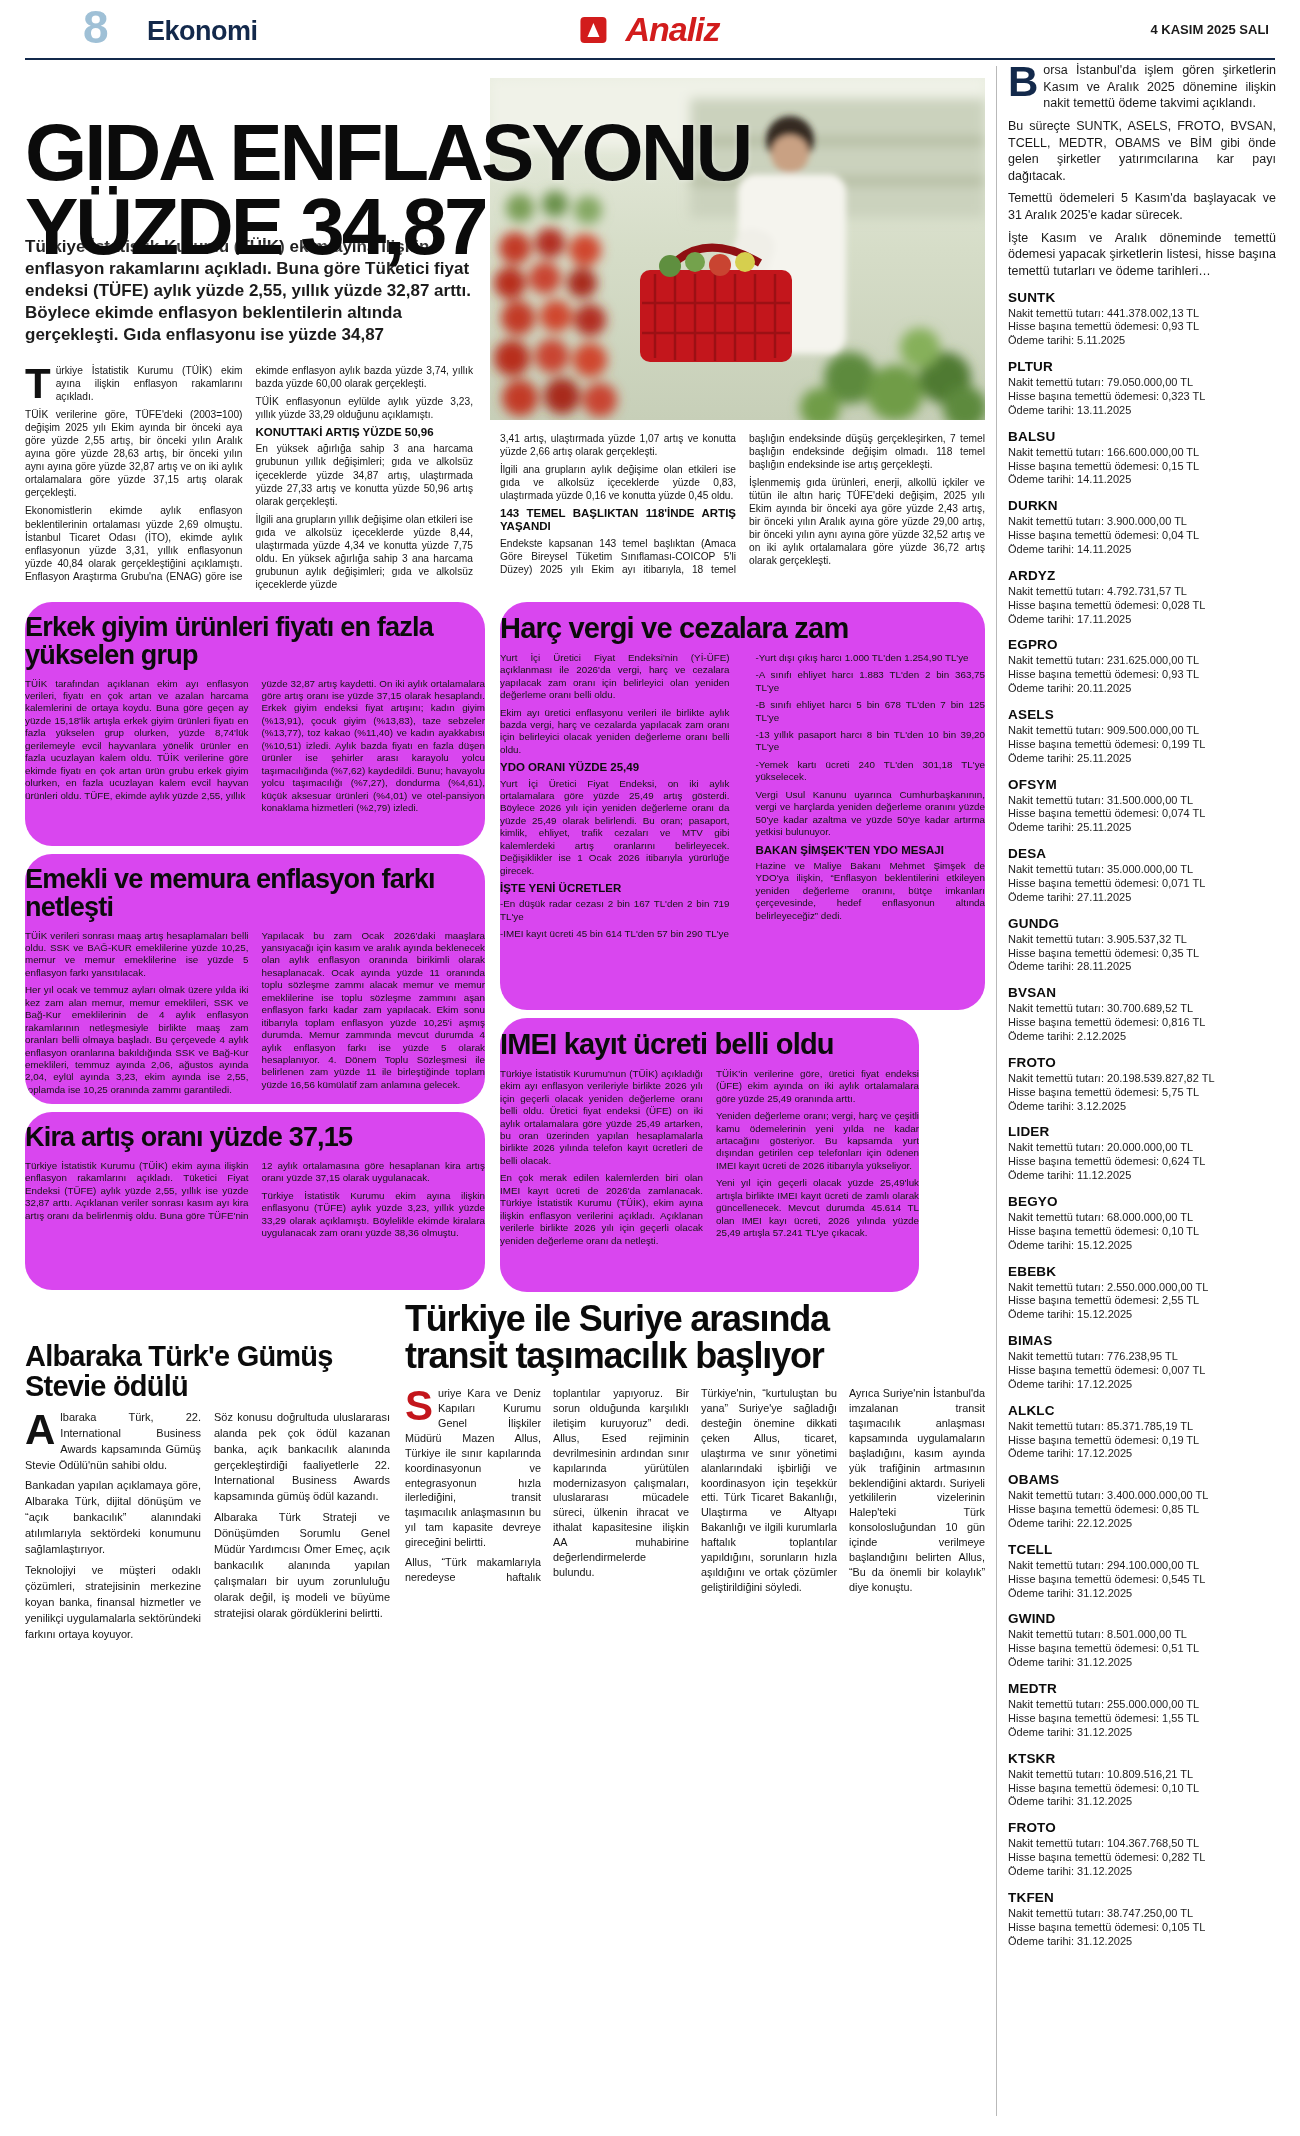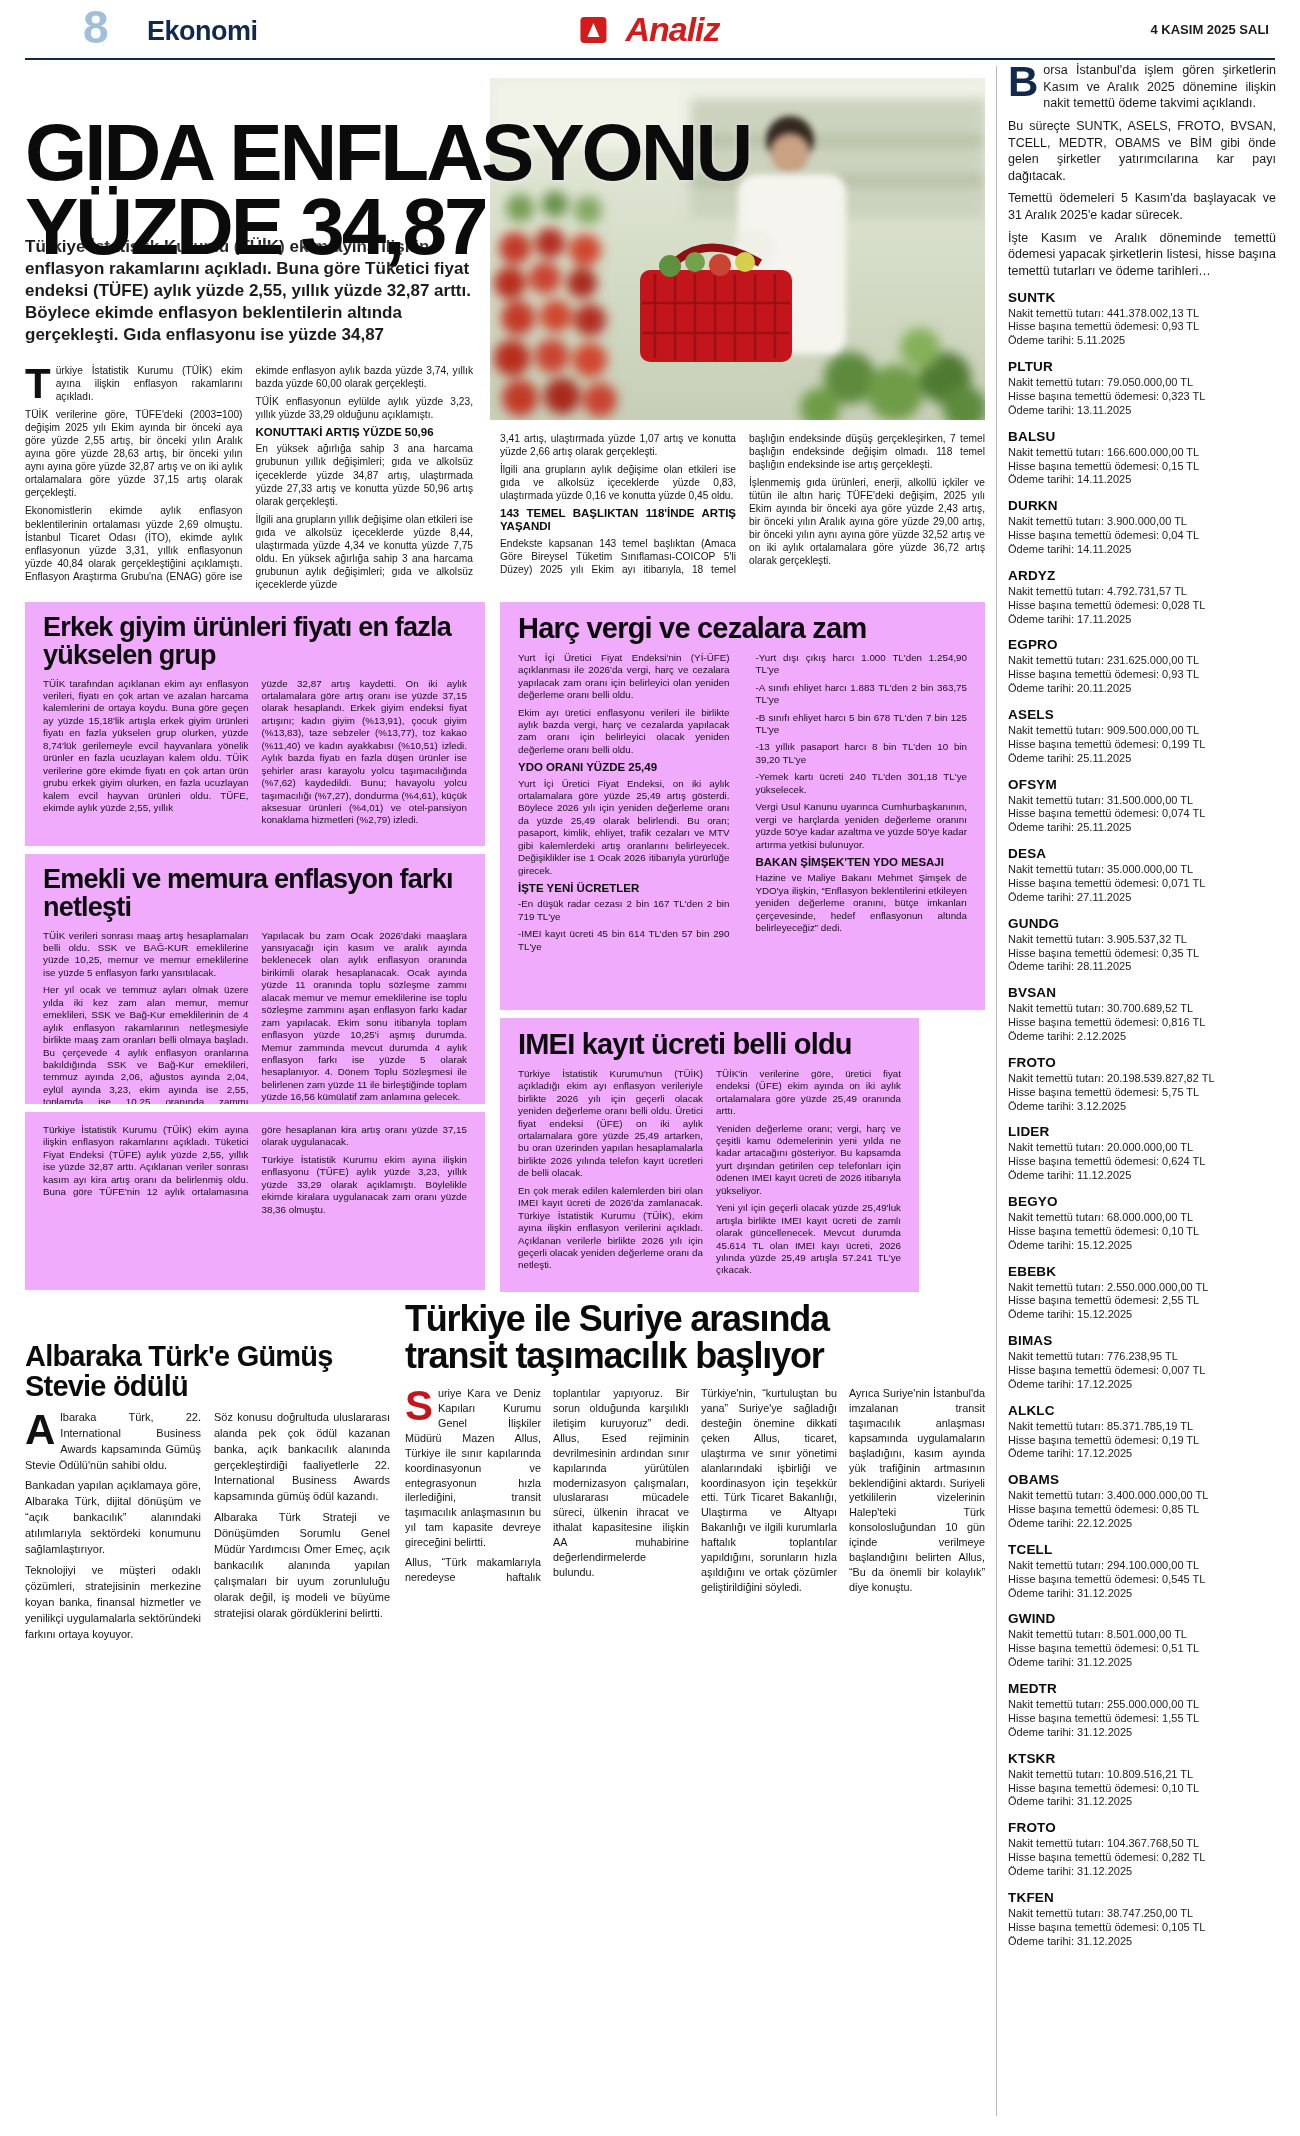--- a/index.html
+++ b/index.html
@@ -32,21 +32,21 @@
   .bt9 {font-size:9.8px;line-height:1.27;text-align:justify;color:#151515;}
   .bt9 p {margin:0 0 5px;}
   .cols2 {column-count:2;column-gap:13px;}
   .cols4 {column-count:4;column-gap:12px;}
   .sub {font-size:11.5px;font-weight:800;line-height:1.15;margin:5px 0 3px;color:#0d0d0d;}
   .dcap {float:left;font-size:42px;line-height:0.8;font-weight:800;padding:3px 5px 0 0;color:#111;}
   .dcap.red {color:#c3161c;}
   .dcap.navy {color:#13294b;}
 
   
-  .box {background:#f0abfc;padding:12px 18px;box-sizing:border-box;overflow:hidden;}
+  .box {background:#d946ef;padding:12px 0;box-sizing:border-box;overflow:hidden;border-radius:27px;}
   .box h2, .art h2 {margin:0 0 8px;font-size:27px;font-weight:800;line-height:1.03;letter-spacing:-0.8px;color:#0b0b0b;}
   .box-erkek  {left:25px; top:602px; width:460px;height:244px;}
   .box-emekli {left:25px; top:854px; width:460px;height:250px;}
   .box-kira   {left:25px; top:1112px;width:460px;height:178px;}
   .box-harc   {left:500px;top:602px; width:485px;height:408px;}
   .box-harc h2 {font-size:29px;}
   .box-imei   {left:500px;top:1018px;width:419px;height:274px;}
   .box-imei h2 {font-size:29px;}
   .art {overflow:hidden;}
   .art-albaraka {left:25px;top:1342px;width:365px;height:800px;}
@@ -195,20 +195,21 @@
   <section class="blk box box-emekli">
     <h2>Emekli ve memura enflasyon farkı netleşti</h2>
     <div class="bt9 cols2">
       <p>TÜİK verileri sonrası maaş artış hesaplamaları belli oldu. SSK ve BAĞ-KUR emeklilerine yüzde 10,25, memur ve memur emeklilerine ise yüzde 5 enflasyon farkı yansıtılacak.</p>
       <p>Her yıl ocak ve temmuz ayları olmak üzere yılda iki kez zam alan memur, memur emeklileri, SSK ve Bağ-Kur emeklilerinin de 4 aylık enflasyon rakamlarının netleşmesiyle birlikte maaş zam oranları belli olmaya başladı. Bu çerçevede 4 aylık enflasyon oranlarına bakıldığında SSK ve Bağ-Kur emeklileri, temmuz ayında 2,06, ağustos ayında 2,04, eylül ayında 3,23, ekim ayında ise 2,55, toplamda ise 10,25 oranında zammı garantiledi.</p>
       <p>Yapılacak bu zam Ocak 2026'daki maaşlara yansıyacağı için kasım ve aralık ayında beklenecek olan aylık enflasyon oranında birikimli olarak hesaplanacak. Ocak ayında yüzde 11 oranında toplu sözleşme zammı alacak memur ve memur emeklilerine ise toplu sözleşme zammını aşan enflasyon farkı kadar zam yapılacak. Ekim sonu itibarıyla toplam enflasyon yüzde 10,25'i aşmış durumda. Memur zammında mevcut durumda 4 aylık enflasyon farkı ise yüzde 5 olarak hesaplanıyor. 4. Dönem Toplu Sözleşmesi ile belirlenen zam yüzde 11 ile birleştiğinde toplam yüzde 16,56 kümülatif zam anlamına gelecek.</p>
     </div>
   </section>
 
   <section class="blk box box-kira">
+    <h2>Kira artış oranı yüzde 37,15</h2>
     <div class="bt9 cols2">
       <p>Türkiye İstatistik Kurumu (TÜİK) ekim ayına ilişkin enflasyon rakamlarını açıkladı. Tüketici Fiyat Endeksi (TÜFE) aylık yüzde 2,55, yıllık ise yüzde 32,87 arttı. Açıklanan veriler sonrası kasım ayı kira artış oranı da belirlenmiş oldu. Buna göre TÜFE'nin 12 aylık ortalamasına göre hesaplanan kira artış oranı yüzde 37,15 olarak uygulanacak.</p>
       <p>Türkiye İstatistik Kurumu ekim ayına ilişkin enflasyonu (TÜFE) aylık yüzde 3,23, yıllık yüzde 33,29 olarak açıklamıştı. Böylelikle ekimde kiralara uygulanacak zam oranı yüzde 38,36 olmuştu.</p>
     </div>
   </section>
 
   <section class="blk art art-albaraka">
     <h2>Albaraka Türk'e Gümüş Stevie ödülü</h2>
     <div class="bt cols2">
       <p><span class="dcap">A</span><span>lbaraka Türk, 22. International Business Awards kapsamında Gümüş Stevie Ödülü'nün sahibi oldu.</span></p>

